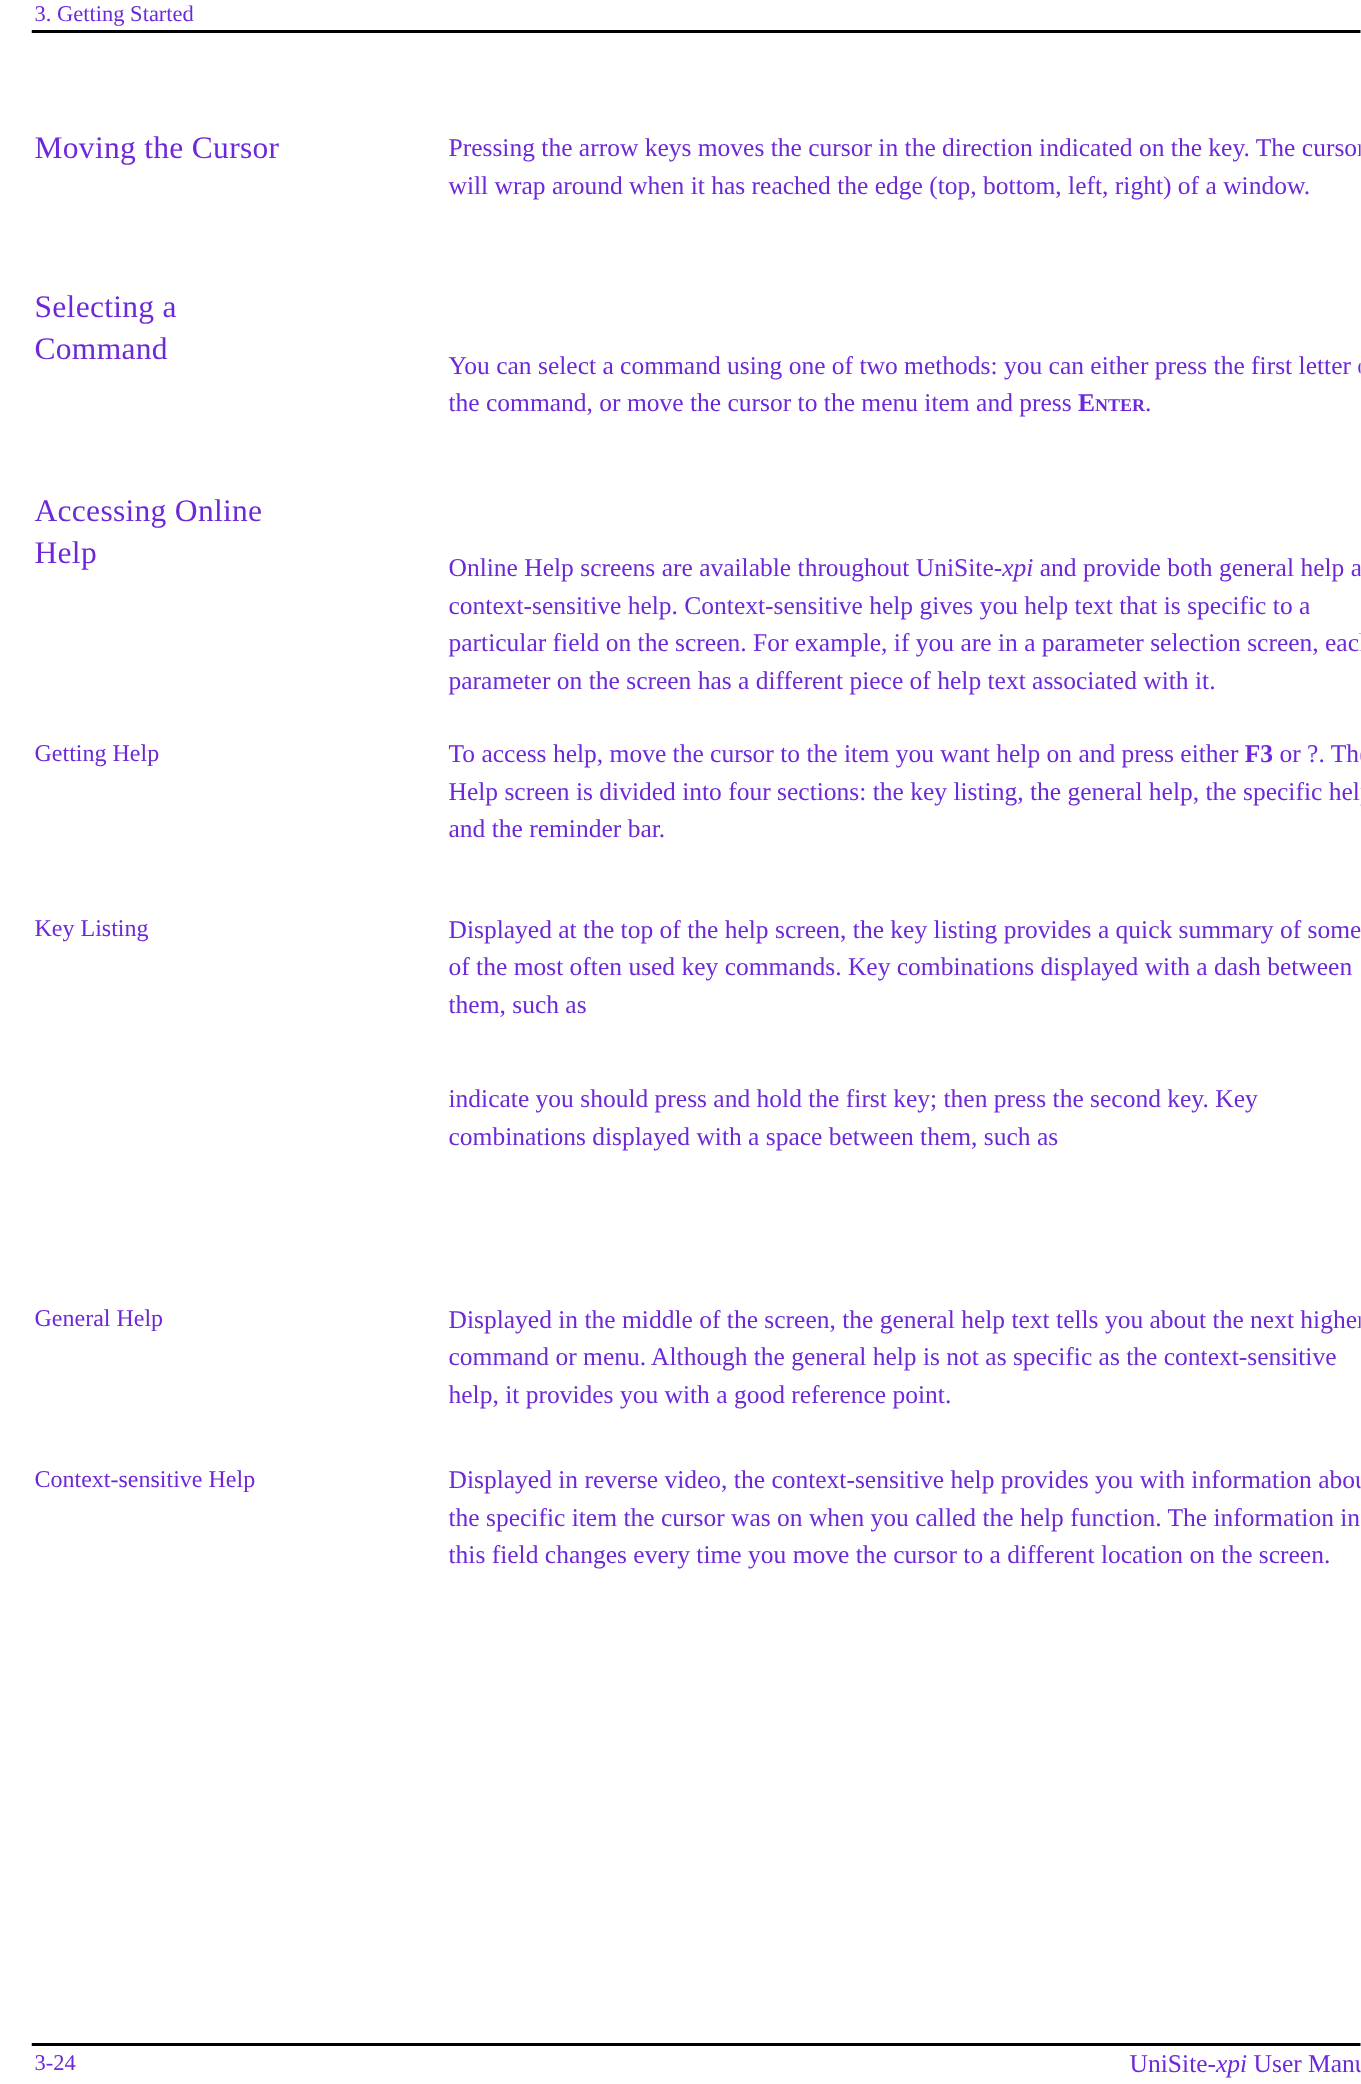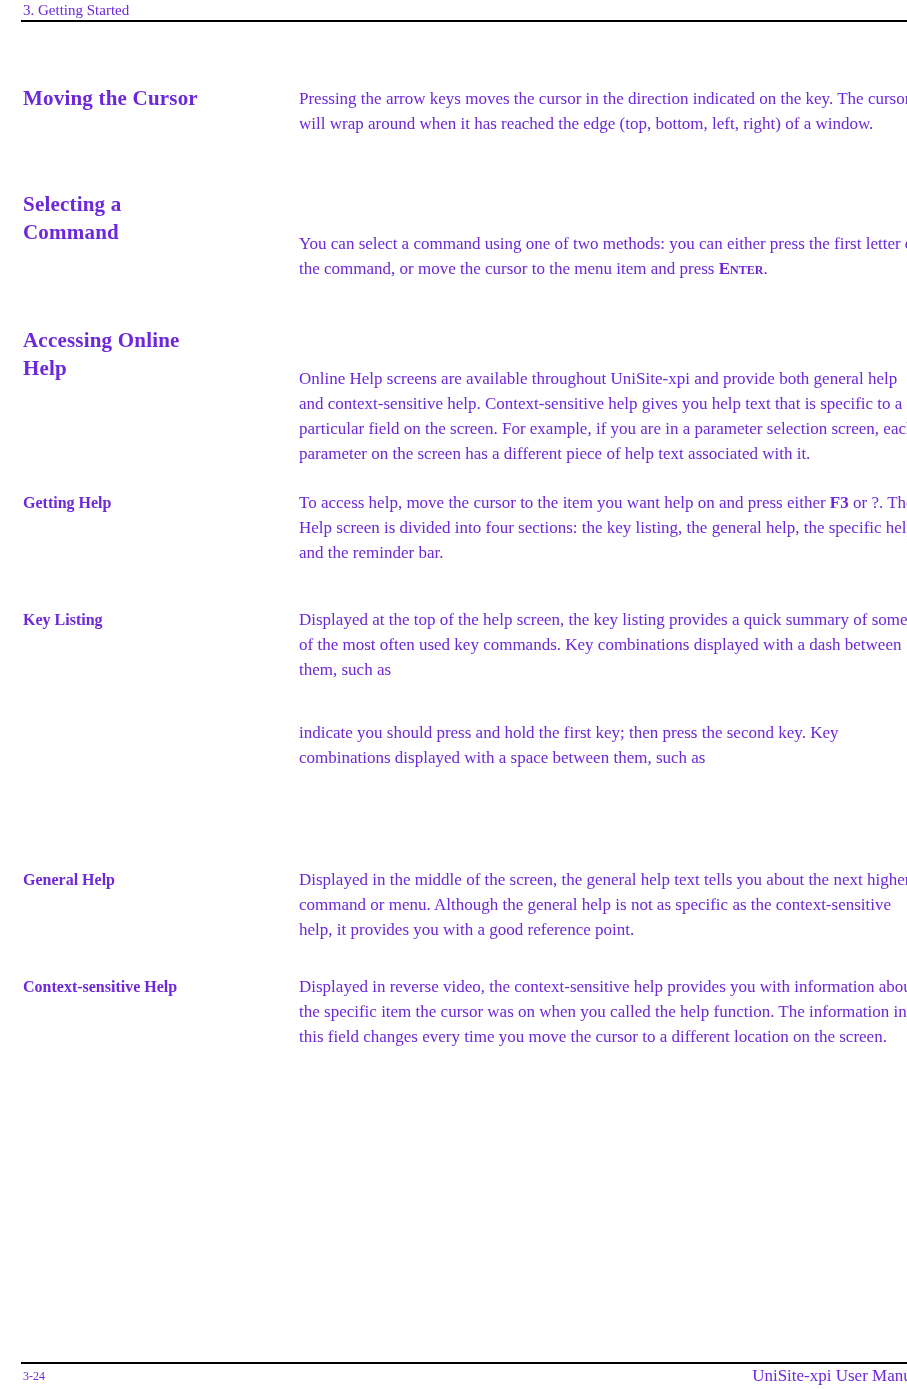--- a/index.html
+++ b/index.html
@@ -39,49 +39,49 @@
     width: 907px;
   }
   .heading-col {
     position: absolute;
     left: 2px;
     top: 0;
     width: 262px;
   }
   .heading-main {
     font-size: 21px;
-    font-weight: bold;
+    font-weight: normal;
     line-height: 28px;
     letter-spacing: 0.2px;
   }
   .heading-sub {
     font-size: 16px;
-    font-weight: bold;
+    font-weight: normal;
     line-height: 22px;
     padding-top: 2px;
   }
   .body-col {
     position: absolute;
     left: 278px;
     top: 0;
     width: 626px;
     font-size: 17px;
     line-height: 25px;
   }
   .body-col p {
     margin: 0;
   }
   .b  { font-weight: bold; }
-  .i  { }
+  .i  { font-style: italic; }
   .sc { font-variant: small-caps; text-align: right; }
   .footer-page-number {
     position: absolute;
     left: 2px;
     top: 1366px;
-    font-size: 12px;
+    font-size: 15px;
     line-height: 20px;
   }
   .footer-manual-title {
     position: absolute;
     right: 4px;
     top: 1366px;
     font-size: 17px;
     line-height: 20px;
     text-align: right;
   }

